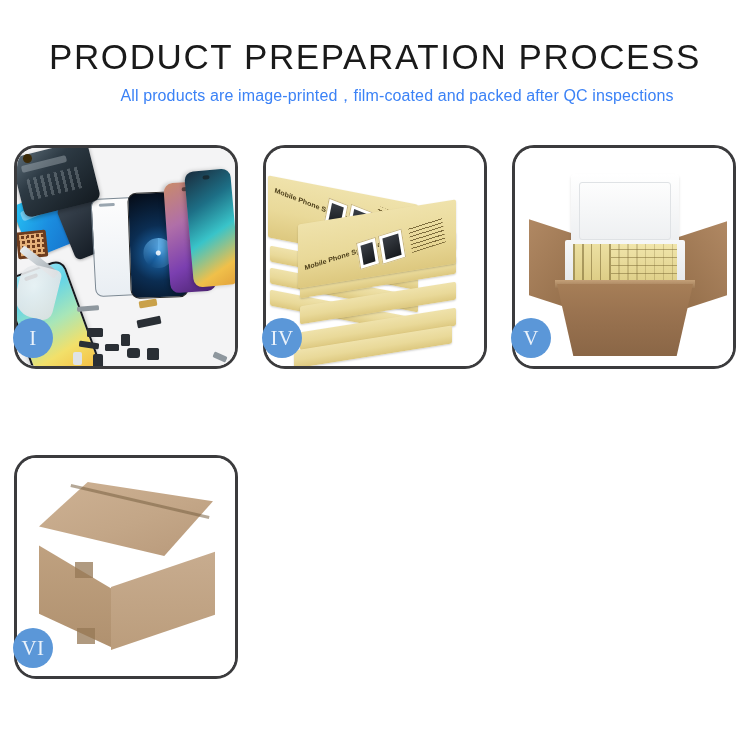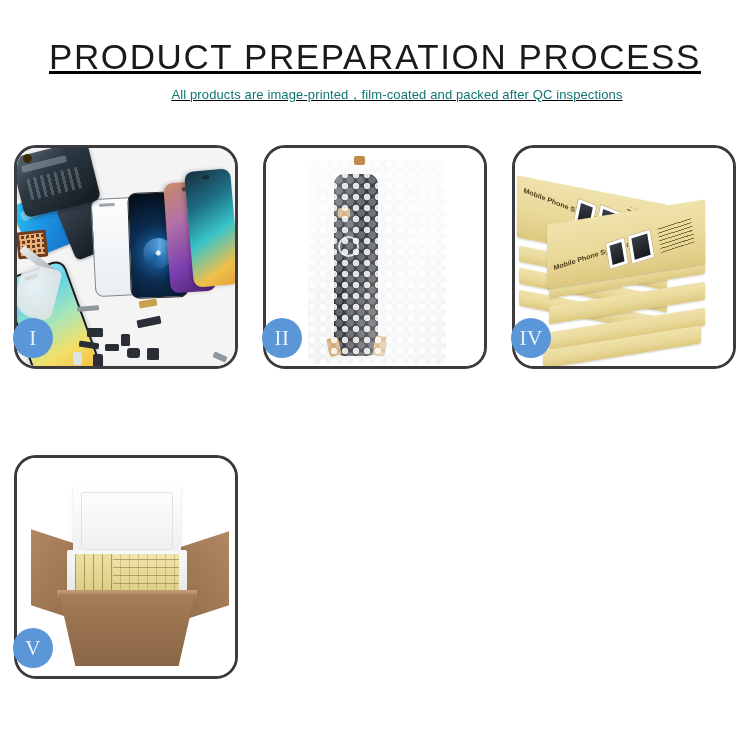--- a/index.html
+++ b/index.html
@@ -4,36 +4,36 @@
 <title>Product Preparation Process</title>
 <style>
   html,body{margin:0;padding:0;}
   body{
     width:750px;height:750px;
     background:#ffffff;
     font-family:"Liberation Sans", sans-serif;
     overflow:hidden;
     position:relative;
   }
-  .page{position:relative;width:750px;height:564px;text-decoration:underline;}
+  .page{position:relative;width:750px;height:564px;}
 
   
   .header{padding-top:38px;text-align:center;}
   .title{
     font-size:35px;
     letter-spacing:1.6px;
     color:#1a1a1a;
     font-weight:400;
     line-height:1.08;
     white-space:nowrap;
   }
   .subtitle{
     margin-top:10px;
-    font-size:13px;
-    color:#0f766e;
+    font-size:16px;
+    color:#3b82f6;
     letter-spacing:.12px;
     white-space:nowrap;
     padding-left:44px;
   }
 
   
   .grid{
     position:absolute;
     left:14px;top:145px;
     width:722px;
@@ -437,36 +437,20 @@
         <div class="sp white" style="left:56px;top:204px;width:9px;height:13px;border-radius:2px;"></div>
         <div class="sp" style="left:130px;top:200px;width:12px;height:12px;"></div>
         <div class="sp light" style="left:196px;top:206px;width:14px;height:6px;transform:rotate(24deg);"></div>
         <div class="p1-tweez"></div>
         <div class="p1-hand"></div>
       </div>
       <div class="badge">I</div>
       <span class="hidden-text">Mobile phone screens, LCD assemblies and spare parts laid out</span>
     </div>
 
-    <div class="panel">
-      <div class="panel-inner p2">
-        <div class="p2-bag"></div>
-        <div class="p2-screen"></div>
-        <div class="p2-flex"></div>
-        <div class="p2-ring"></div>
-        <div class="p2-conn" style="left:72px;top:60px;width:12px;height:10px;"></div>
-        <div class="p2-conn" style="left:62px;top:190px;width:12px;height:18px;transform:rotate(-12deg);"></div>
-        <div class="p2-conn" style="left:108px;top:188px;width:12px;height:20px;transform:rotate(10deg);"></div>
-        <div class="p2-bubbles"></div>
-        <div class="p2-sheen"></div>
-        <div class="p2-tab"></div>
-      </div>
-      <div class="badge">II</div>
-      <span class="hidden-text">Screen assembly wrapped in bubble wrap bag</span>
-    </div>
 
 
     <div class="panel">
       <div class="panel-inner p4">
         <div class="stack">
 
           <div class="kbox" style="left:4px;top:112px;width:148px;height:16px;transform:skewY(11deg);"></div>
           <div class="kbox" style="left:4px;top:134px;width:148px;height:16px;transform:skewY(11deg);"></div>
           <div class="kbox" style="left:4px;top:156px;width:148px;height:16px;transform:skewY(11deg);"></div>
           <div class="kbox" style="left:34px;top:96px;width:156px;height:18px;transform:skewY(-9deg);"></div>
@@ -509,15 +493,27 @@
         <div class="p5-foamlid"></div>
         <div class="p5-foambox"></div>
         <div class="p5-inner"></div>
         <div class="p5-rim"></div>
         <div class="p5-body"></div>
       </div>
       <div class="badge">V</div>
       <span class="hidden-text">Boxes packed inside white foam case within brown carton</span>
     </div>
 
+    <div class="panel">
+      <div class="panel-inner p6">
+        <div class="p6-top"></div>
+        <div class="p6-left"></div>
+        <div class="p6-right"></div>
+        <div class="p6-seam"></div>
+        <div class="p6-tape" style="left:58px;top:104px;"></div>
+        <div class="p6-tape" style="left:60px;top:170px;"></div>
+      </div>
+      <div class="badge">VI</div>
+      <span class="hidden-text">Sealed brown cardboard shipping carton</span>
+    </div>
 
   </div>
 </div>
 
 </body></html>

